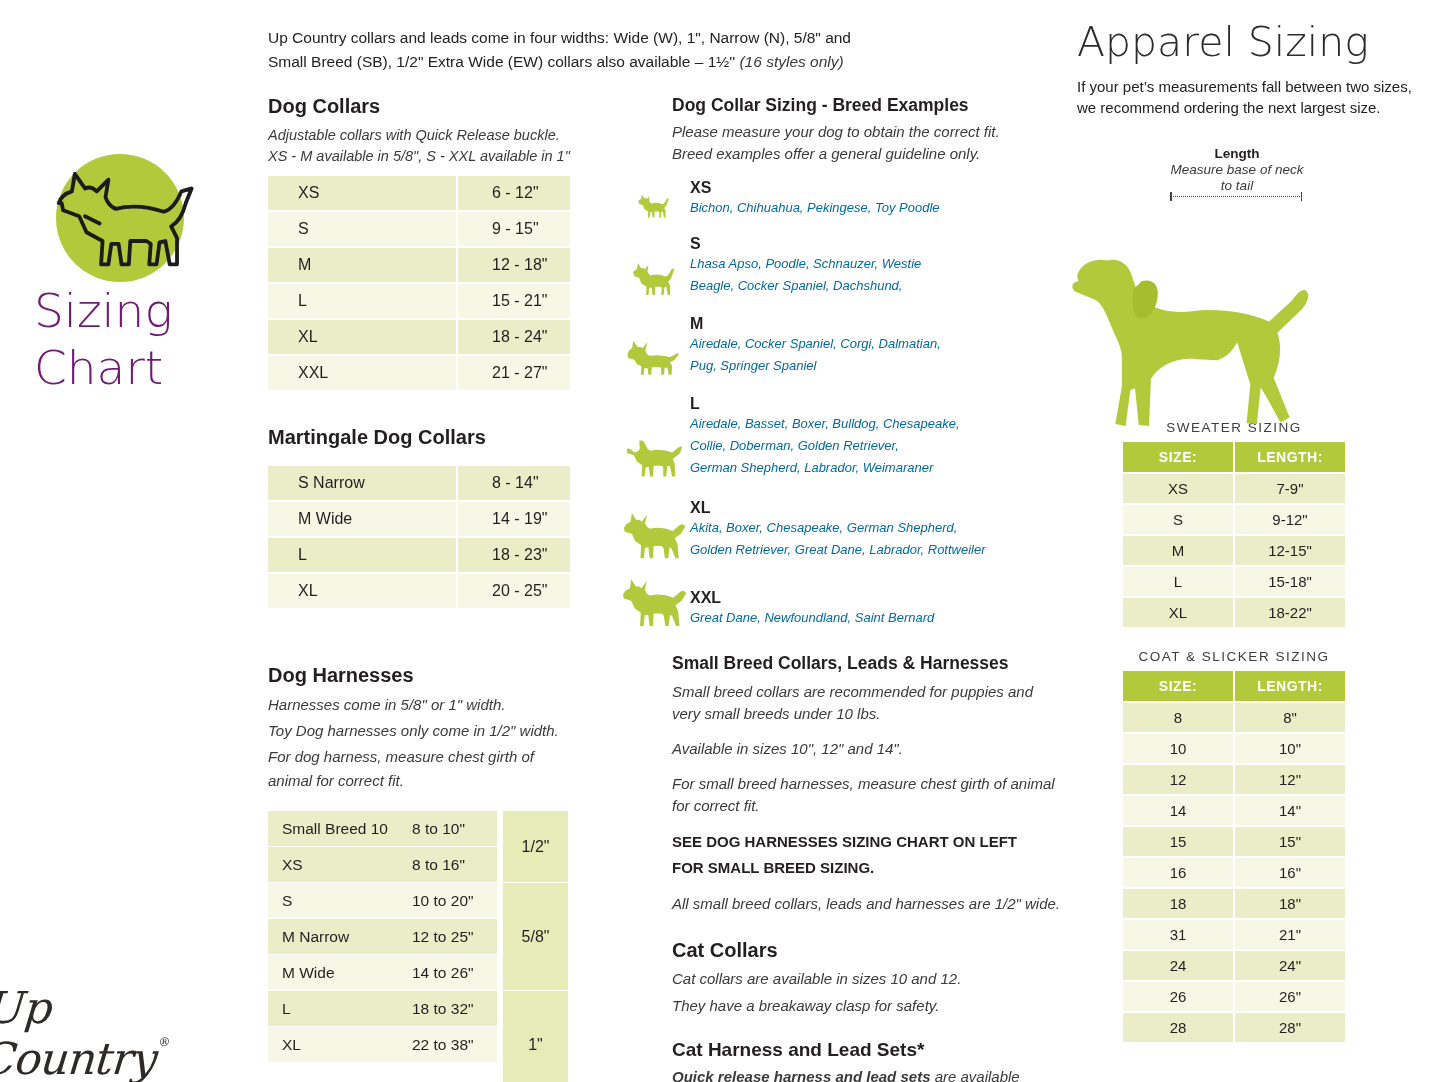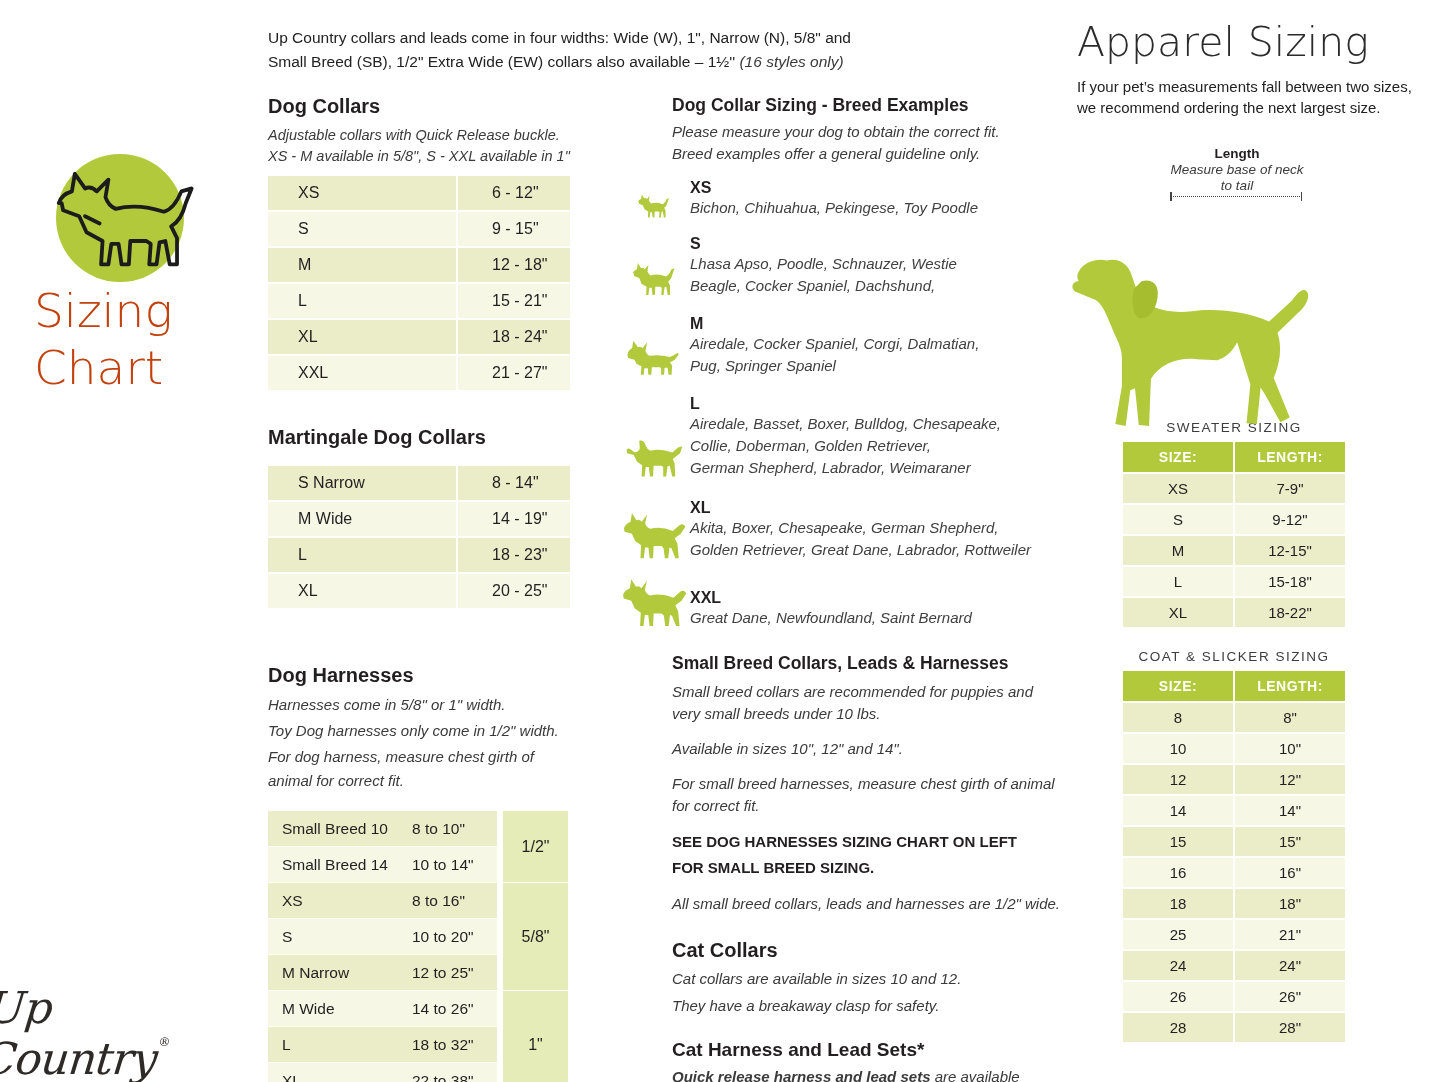--- a/index.html
+++ b/index.html
@@ -2,21 +2,21 @@
 <html><head>
 <meta charset="utf-8">
 <style>
   html,body{margin:0;padding:0;background:#ffffff;}
   #canvas{position:relative;width:1445px;height:1082px;background:#fff;overflow:hidden;
           font-family:"Liberation Sans",sans-serif;color:#231f20;}
   .abs{position:absolute;}
 
   
   .sizing-title{left:34px;top:282px;font-size:47px;line-height:57px;font-weight:200;
-                font-family:"DejaVu Sans","Liberation Sans",sans-serif;color:#c2410c;letter-spacing:0px;}
+                font-family:"DejaVu Sans","Liberation Sans",sans-serif;color:#701a75;letter-spacing:0px;}
   .uc-logo{left:-14px;top:982px;width:250px;}
   .uc-script{font-family:"DejaVu Serif","Liberation Serif",serif;font-style:italic;font-size:44px;
              transform:skewX(-6deg);display:inline-block;color:#2d2a28;letter-spacing:-1px;}
   .uc-reg{font-size:12px;vertical-align:28px;font-style:normal;}
 
   
   .h-big{font-size:20px;font-weight:bold;}
   .h-mid{font-size:17.5px;font-weight:bold;}
   .ital{font-style:italic;color:#3a3a3a;}
   .intro{left:268px;top:26px;width:680px;font-size:15.5px;line-height:23.5px;color:#222;}
@@ -41,21 +41,21 @@
   .hwcell{background:#e5ecb8;display:flex;align-items:center;justify-content:center;
           font-size:16px;margin-bottom:1px;}
 
   
   .col2{left:615px;top:95px;width:462px;}
   .col2 .head-ind{padding-left:57px;}
   .breed-item{display:flex;align-items:flex-end;}
   .breed-icon-box{width:75px;display:flex;justify-content:center;align-items:flex-end;flex:none;}
   .breed-text{flex:1;}
   .breed-size{font-size:16px;font-weight:bold;}
-  .breed-line{font-size:15px;line-height:22px;font-style:italic;color:#404040;}
+  .breed-line{font-size:13px;line-height:22px;font-style:italic;color:#0369a1;}
   .para{font-size:15px;line-height:22px;}
   .bold-caps{font-size:15px;font-weight:bold;line-height:26px;}
 
   
   .col3{left:1077px;top:18px;width:348px;}
   .apparel-title{font-size:41px;font-weight:200;font-family:"DejaVu Sans","Liberation Sans",sans-serif;
                  color:#2b2b2b;letter-spacing:0;}
   .apparel-sub{font-size:15px;line-height:21px;margin-top:10px;color:#222;}
   .fig{position:relative;height:320px;}
   .len-label{position:absolute;left:80px;top:28px;width:160px;text-align:center;font-size:13.5px;font-weight:bold;}
@@ -168,24 +168,20 @@
           <div>animal for correct fit.</div>
         </div>
       </div>
     <div class="htable">
       <div class="hmain" id="harness-main">
           <div class="trow">
             <div class="c1 rowA">Small Breed 10</div>
             <div class="c2 rowA">8 to 10"</div>
           </div>
           <div class="trow">
-            <div class="c1 rowB">Small Breed 14</div>
-            <div class="c2 rowB">10 to 14"</div>
-          </div>
-          <div class="trow">
             <div class="c1 rowA">XS</div>
             <div class="c2 rowA">8 to 16"</div>
           </div>
           <div class="trow">
             <div class="c1 rowB">S</div>
             <div class="c2 rowB">10 to 20"</div>
           </div>
           <div class="trow">
             <div class="c1 rowA">M Narrow</div>
             <div class="c2 rowA">12 to 25"</div>
@@ -408,21 +404,21 @@
           </div>
           <div class="trow">
             <div class="gc" style="background: rgb(247, 247, 229);">16</div>
             <div class="gc" style="background: rgb(247, 247, 229);">16"</div>
           </div>
           <div class="trow">
             <div class="gc" style="background: rgb(235, 236, 200);">18</div>
             <div class="gc" style="background: rgb(235, 236, 200);">18"</div>
           </div>
           <div class="trow">
-            <div class="gc" style="background: rgb(247, 247, 229);">25</div>
+            <div class="gc" style="background: rgb(247, 247, 229);">31</div>
             <div class="gc" style="background: rgb(247, 247, 229);">21"</div>
           </div>
           <div class="trow">
             <div class="gc" style="background: rgb(235, 236, 200);">24</div>
             <div class="gc" style="background: rgb(235, 236, 200);">24"</div>
           </div>
           <div class="trow">
             <div class="gc" style="background: rgb(247, 247, 229);">26</div>
             <div class="gc" style="background: rgb(247, 247, 229);">26"</div>
           </div>

